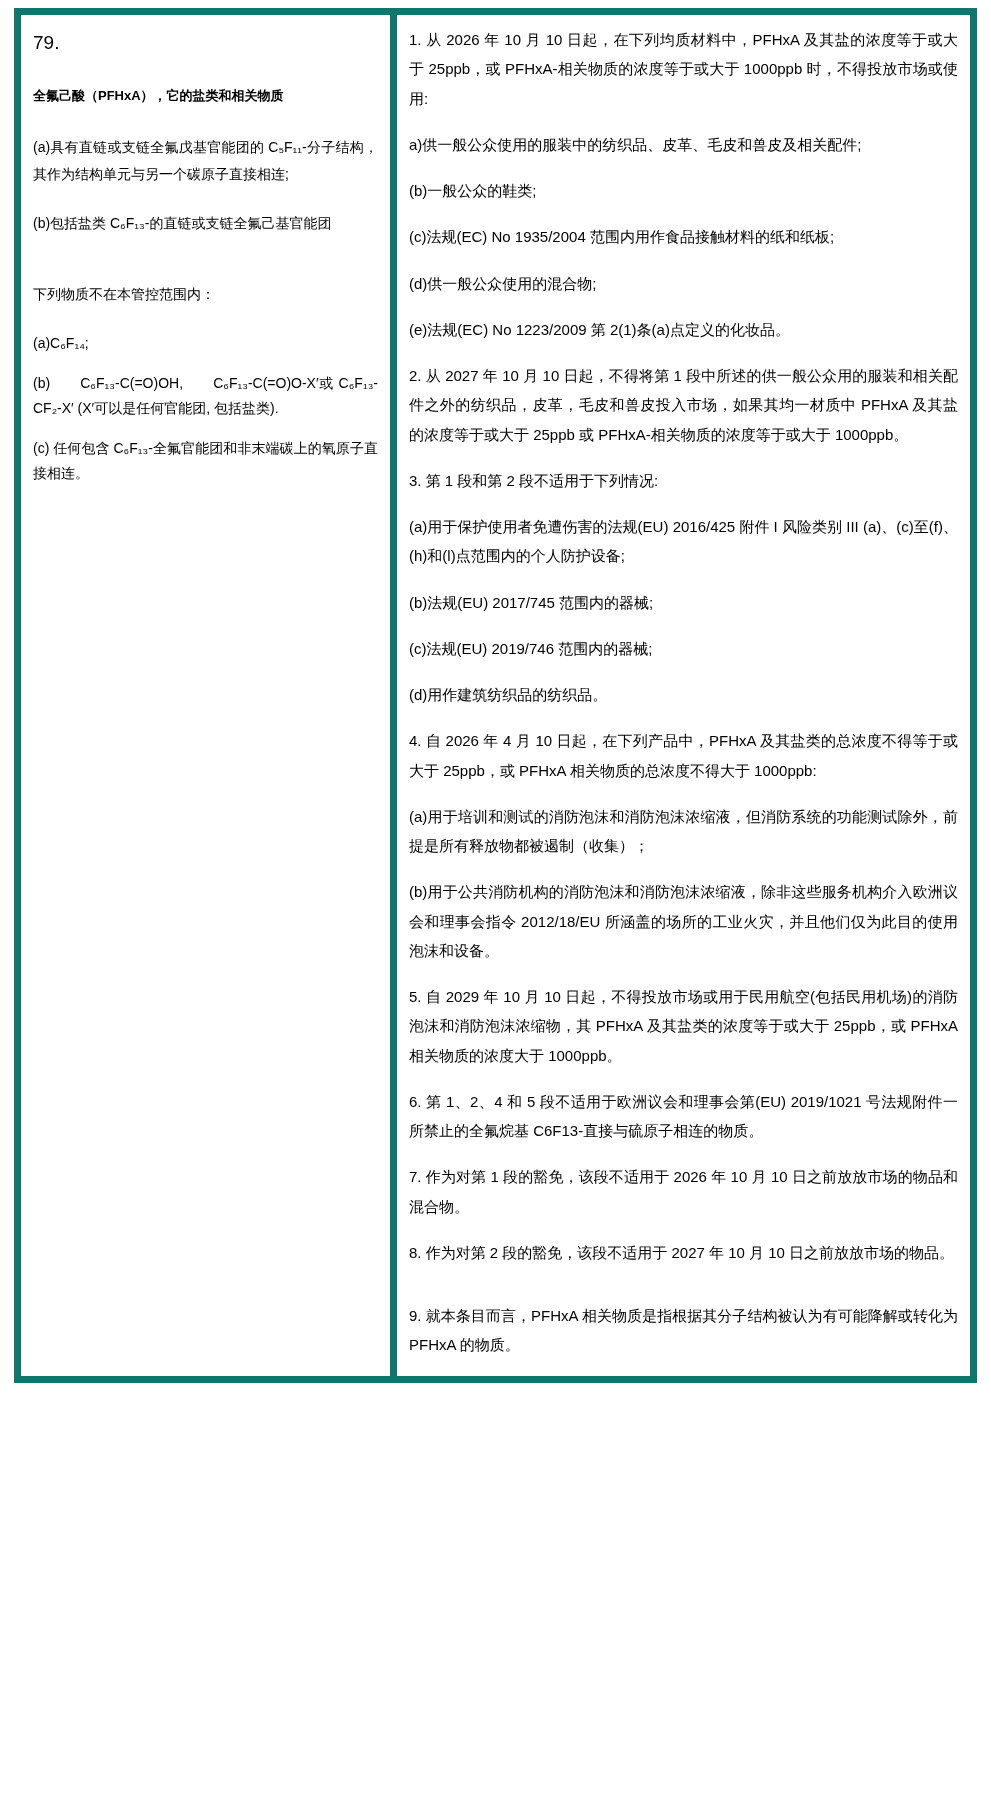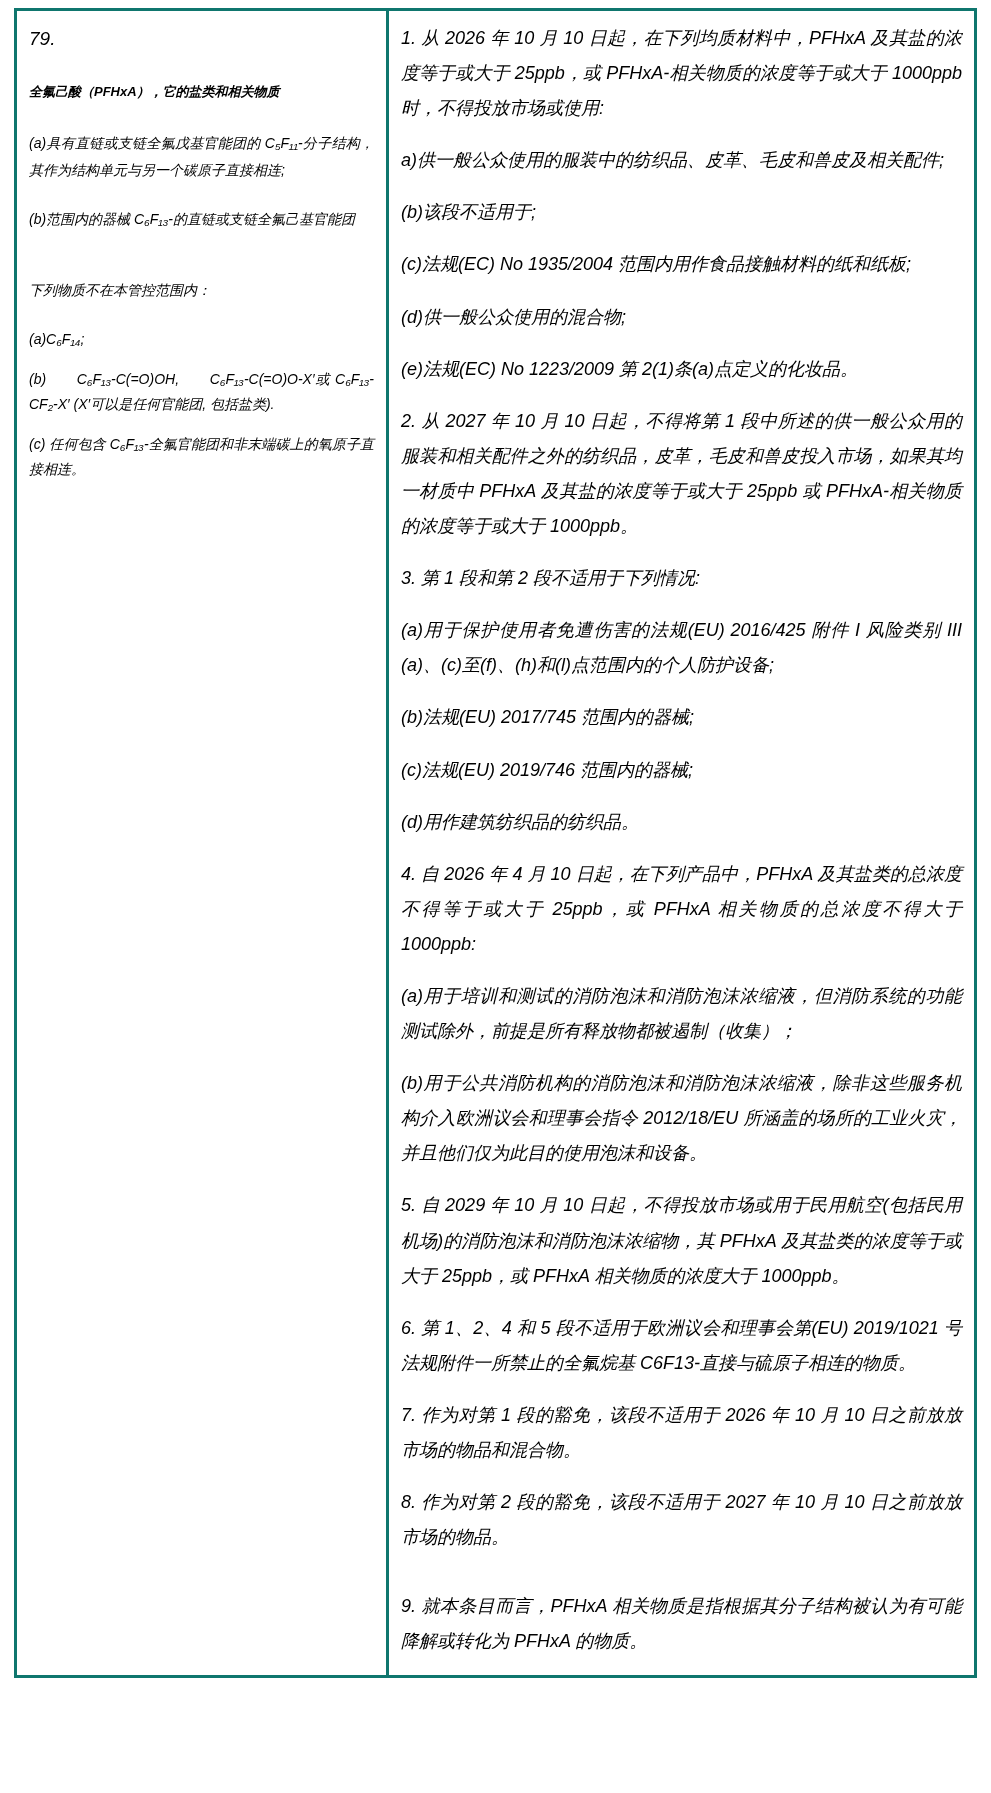--- a/index.html
+++ b/index.html
@@ -18,24 +18,23 @@
     background: #ffffff;
     box-sizing: border-box;
     padding: 8px 14px 10px 14px;
   }
   table.doc-table {
     width: 100%;
     border-collapse: collapse;
     table-layout: fixed;
   }
   table.doc-table td {
-    border: 3px solid #0f766e;
+    border: 7px solid #0f766e;
     vertical-align: top;
     padding: 10px 12px 12px 12px;
-    font-style: italic;
   }
   td.col-left {
     width: 345px;
   }
   td.col-right {
     width: auto;
   }
   .entry-number {
     font-size: 19px;
     line-height: 1.5;
@@ -54,51 +53,51 @@
     text-align: justify;
   }
   .left-para.tight {
     line-height: 1.75;
     margin-bottom: 16px;
   }
   .left-para.spaced-top {
     margin-top: 44px;
   }
   .right-para {
-    font-size: 18px;
+    font-size: 15px;
     line-height: 1.95;
     margin: 0 0 17px 0;
     text-align: justify;
   }
   .right-para:last-child {
     margin-bottom: 4px;
     margin-top: 34px;
   }
 </style>
 </head>
 <body>
 
 <div class="page">
   <table class="doc-table">
     <tbody>
       <tr>
         <td class="col-left">
           <div class="entry-number">79.</div>
           <div class="entry-title">全氟己酸（PFHxA），它的盐类和相关物质</div>
           <div class="left-para">(a)具有直链或支链全氟戊基官能团的 C₅F₁₁-分子结构，其作为结构单元与另一个碳原子直接相连;</div>
-          <div class="left-para">(b)范围内的器械 C₆F₁₃-的直链或支链全氟己基官能团</div>
+          <div class="left-para">(b)包括盐类 C₆F₁₃-的直链或支链全氟己基官能团</div>
           <div class="left-para spaced-top">下列物质不在本管控范围内：</div>
           <div class="left-para tight">(a)C₆F₁₄;</div>
           <div class="left-para tight">(b)　　C₆F₁₃-C(=O)OH,　　C₆F₁₃-C(=O)O-X′或 C₆F₁₃-CF₂-X′ (X′可以是任何官能团, 包括盐类).</div>
           <div class="left-para tight">(c) 任何包含 C₆F₁₃-全氟官能团和非末端碳上的氧原子直接相连。</div>
         </td>
         <td class="col-right">
           <div class="right-para">1. 从 2026 年 10 月 10 日起，在下列均质材料中，PFHxA 及其盐的浓度等于或大于 25ppb，或 PFHxA-相关物质的浓度等于或大于 1000ppb 时，不得投放市场或使用:</div>
           <div class="right-para">a)供一般公众使用的服装中的纺织品、皮革、毛皮和兽皮及相关配件;</div>
-          <div class="right-para">(b)该段不适用于;</div>
+          <div class="right-para">(b)一般公众的鞋类;</div>
           <div class="right-para">(c)法规(EC) No 1935/2004 范围内用作食品接触材料的纸和纸板;</div>
           <div class="right-para">(d)供一般公众使用的混合物;</div>
           <div class="right-para">(e)法规(EC) No 1223/2009 第 2(1)条(a)点定义的化妆品。</div>
           <div class="right-para">2. 从 2027 年 10 月 10 日起，不得将第 1 段中所述的供一般公众用的服装和相关配件之外的纺织品，皮革，毛皮和兽皮投入市场，如果其均一材质中 PFHxA 及其盐的浓度等于或大于 25ppb 或 PFHxA-相关物质的浓度等于或大于 1000ppb。</div>
           <div class="right-para">3. 第 1 段和第 2 段不适用于下列情况:</div>
           <div class="right-para">(a)用于保护使用者免遭伤害的法规(EU) 2016/425 附件 I 风险类别 III (a)、(c)至(f)、(h)和(l)点范围内的个人防护设备;</div>
           <div class="right-para">(b)法规(EU) 2017/745 范围内的器械;</div>
           <div class="right-para">(c)法规(EU) 2019/746 范围内的器械;</div>
           <div class="right-para">(d)用作建筑纺织品的纺织品。</div>
           <div class="right-para">4. 自 2026 年 4 月 10 日起，在下列产品中，PFHxA 及其盐类的总浓度不得等于或大于 25ppb，或 PFHxA 相关物质的总浓度不得大于 1000ppb:</div>

